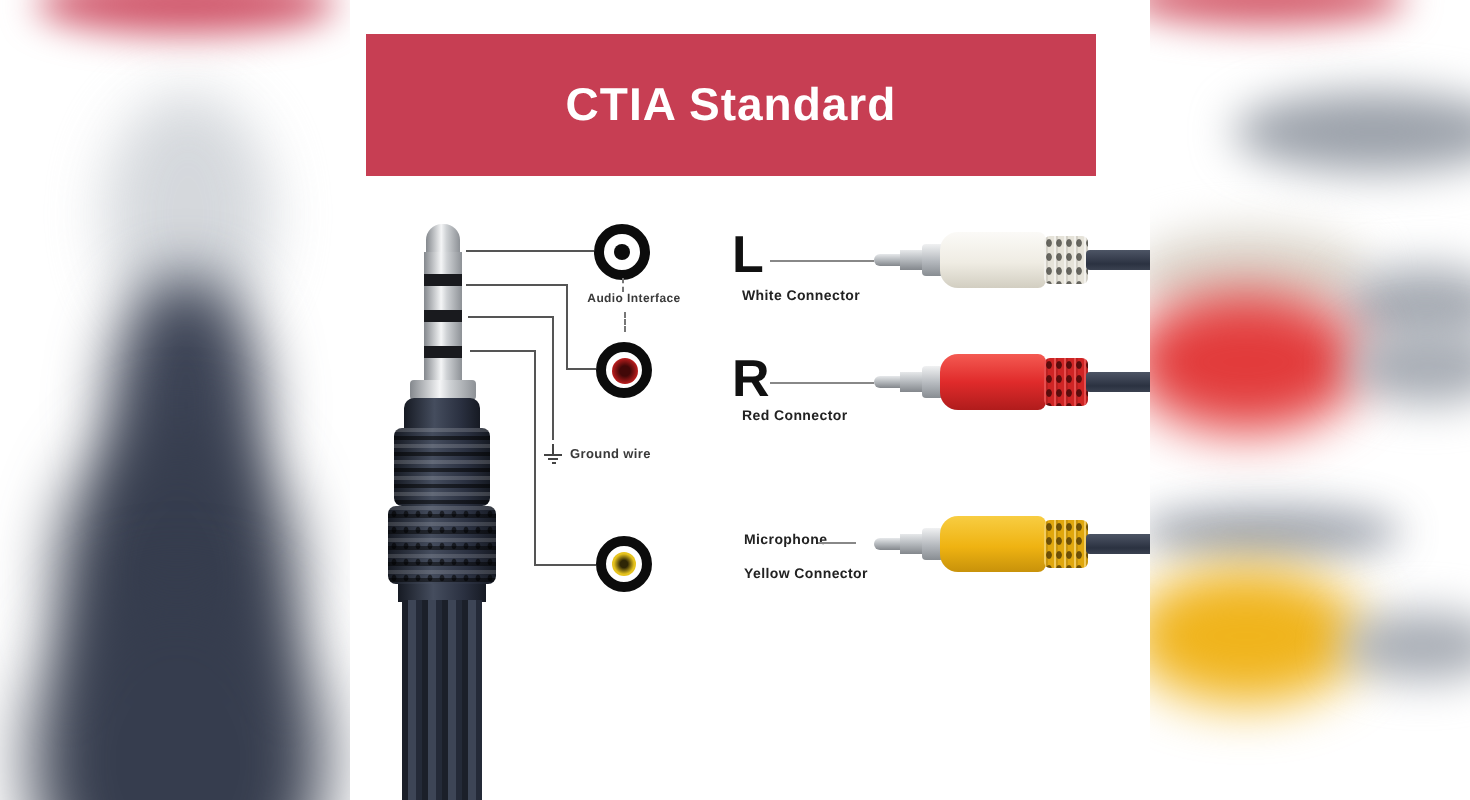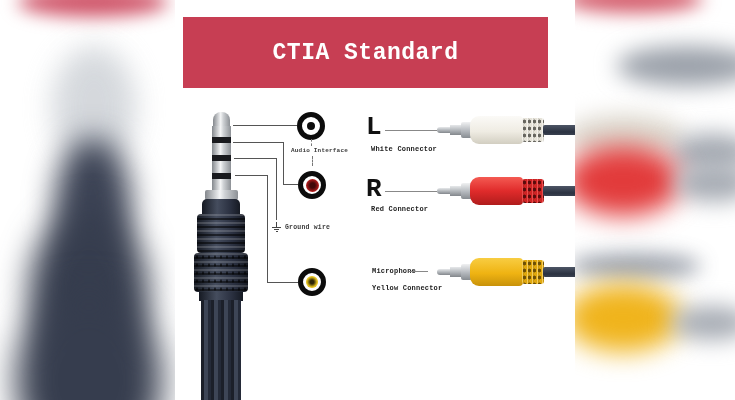--- a/index.html
+++ b/index.html
@@ -1,18 +1,18 @@
 <!DOCTYPE html>
 <html><head>
 <meta charset="utf-8">
 <style>
   html,body{margin:0;padding:0;background:#fff;}
   *{box-sizing:border-box;}
   .stage{position:relative;width:735px;height:400px;background:#fff;overflow:hidden;
-         font-family:Liberation Mono, monospace;}
+         font-family:Liberation Sans, sans-serif;}
   .abs{position:absolute;}
 
   
   .blur-zone{position:absolute;top:0;height:400px;overflow:hidden;}
   .blur-zone .blob{position:absolute;border-radius:50%;}
 
   
   .content{position:absolute;left:175px;top:0;width:400px;height:400px;background:#fff;}
 
   .banner{position:absolute;left:8px;top:17px;width:365px;height:71px;background:#c73e53;

